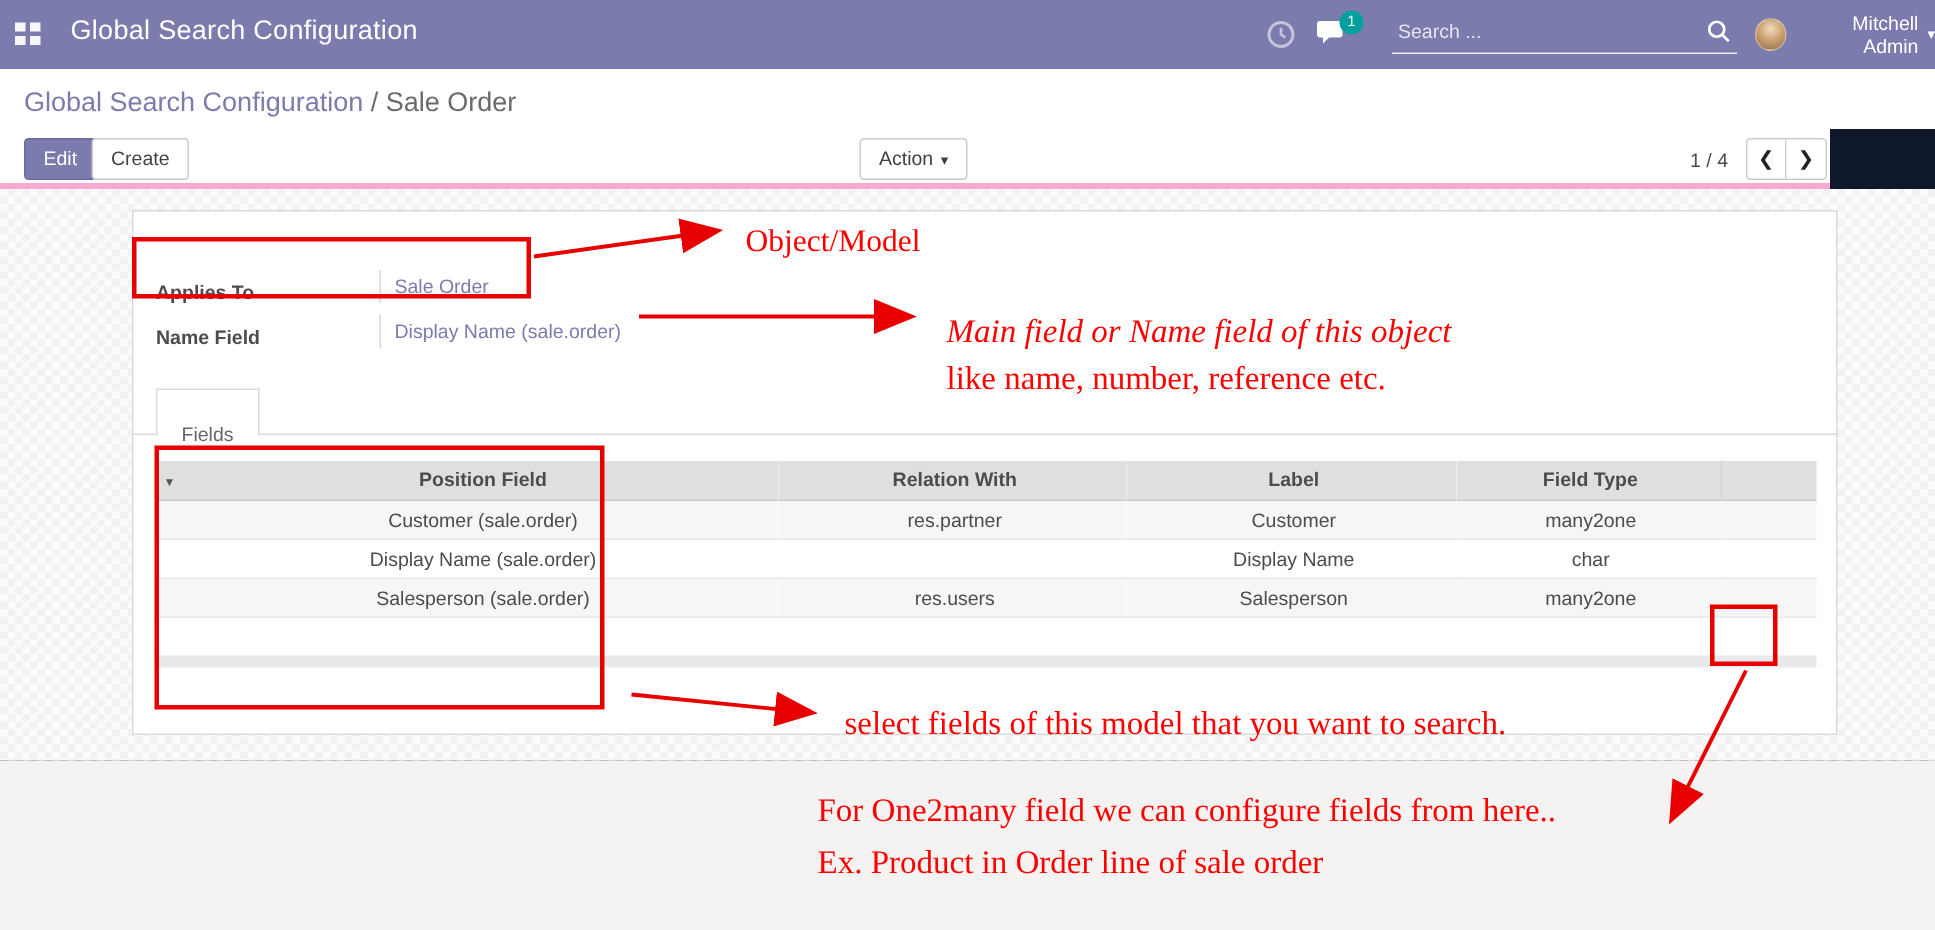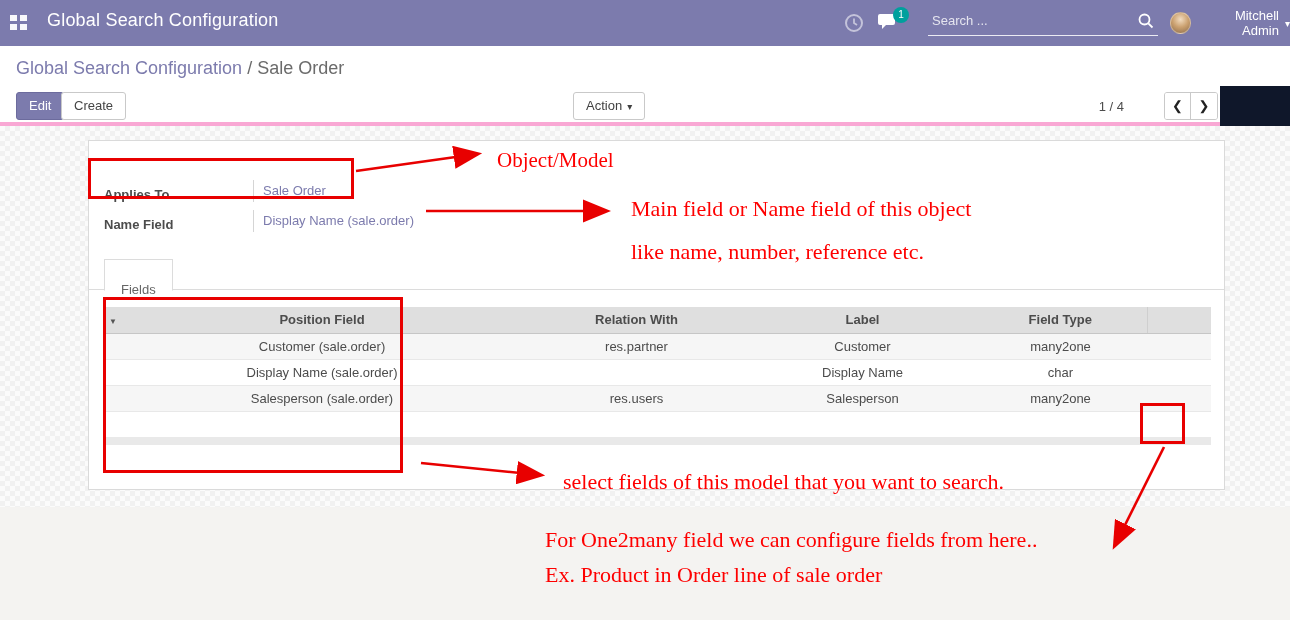--- a/index.html
+++ b/index.html
@@ -41,21 +41,21 @@
 
   
   .control-bar { position:absolute; left:0; top:86px; width:1220px; height:40px; background:#fff;
     border-bottom:4px solid #f9a8d4; }
   .btn { position:absolute; top:6px; height:28px; line-height:26px; font-size:13px; border-radius:3px;
     padding:0 12px; cursor:pointer; background:#fff; border:1px solid #c9c9c9; color:#444; }
   .btn-edit { left:16px; background:#7c7bad; border-color:#6c6b9d; color:#fff; }
   .btn-create { left:61px; }
   .btn-action { left:573px; color:#404040; }
   .btn-action .caret { font-size:10px; margin-left:5px; }
-  .pager { position:absolute; right:2px; top:6px; height:28px; display:flex; align-items:center;gap:28px; }
+  .pager { position:absolute; right:2px; top:6px; height:28px; display:flex; align-items:center; }
   .pager-value { font-size:13px; color:#4c4c4c; margin-right:12px; }
   .pager-btns { display:flex; border:1px solid #c9c9c9; border-radius:3px; overflow:hidden; background:#fff; }
   .pager-btn { width:26px; height:26px; line-height:26px; text-align:center; font-size:13px; color:#222;
     cursor:pointer; background:#fff; }
   .pager-btn:first-child { border-right:1px solid #c9c9c9; }
 
   
   .form-area { position:absolute; left:0; top:126px; width:1290px; height:381px;
     background-color:#fbfbfb;
     background-image:
@@ -238,19 +238,19 @@
         <path d="M0,0 L11,4.5 L0,9 z" fill="#e80000"></path>
       </marker>
     </defs>
     <line x1="356" y1="171" x2="477" y2="154" stroke="#e80000" stroke-width="2.6" marker-end="url(#ah)"></line>
     <line x1="426" y1="211" x2="606" y2="211" stroke="#e80000" stroke-width="2.6" marker-end="url(#ah)"></line>
     <line x1="421" y1="463" x2="540" y2="475" stroke="#e80000" stroke-width="2.6" marker-end="url(#ah)"></line>
     <line x1="1164" y1="447" x2="1115" y2="545" stroke="#e80000" stroke-width="2.6" marker-end="url(#ah)"></line>
   </svg>
 
   <div class="ann-text" style="left:497px; top:148px; font-size:21px;">Object/Model</div>
-  <div class="ann-text" style="left:631px; top:196px;">Main field or Name field of this object</div>
+  <div class="ann-text" style="left:631px; top:208px;font-style:italic;">Main field or Name field of this object</div>
   <div class="ann-text" style="left:631px; top:239px;">like name, number, reference etc.</div>
   <div class="ann-text" style="left:563px; top:469px;">select fields of this model that you want to search.</div>
   <div class="ann-text" style="left:545px; top:527px;">For One2many field we can configure fields from here..</div>
   <div class="ann-text" style="left:545px; top:562px;">Ex. Product in Order line of sale order</div>
 
 </div>
 
 </body></html>

